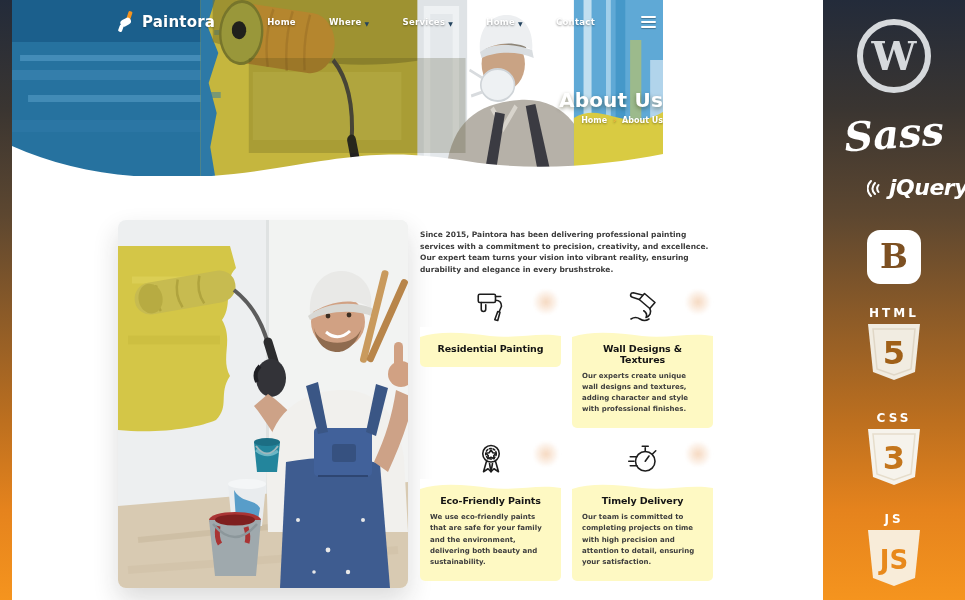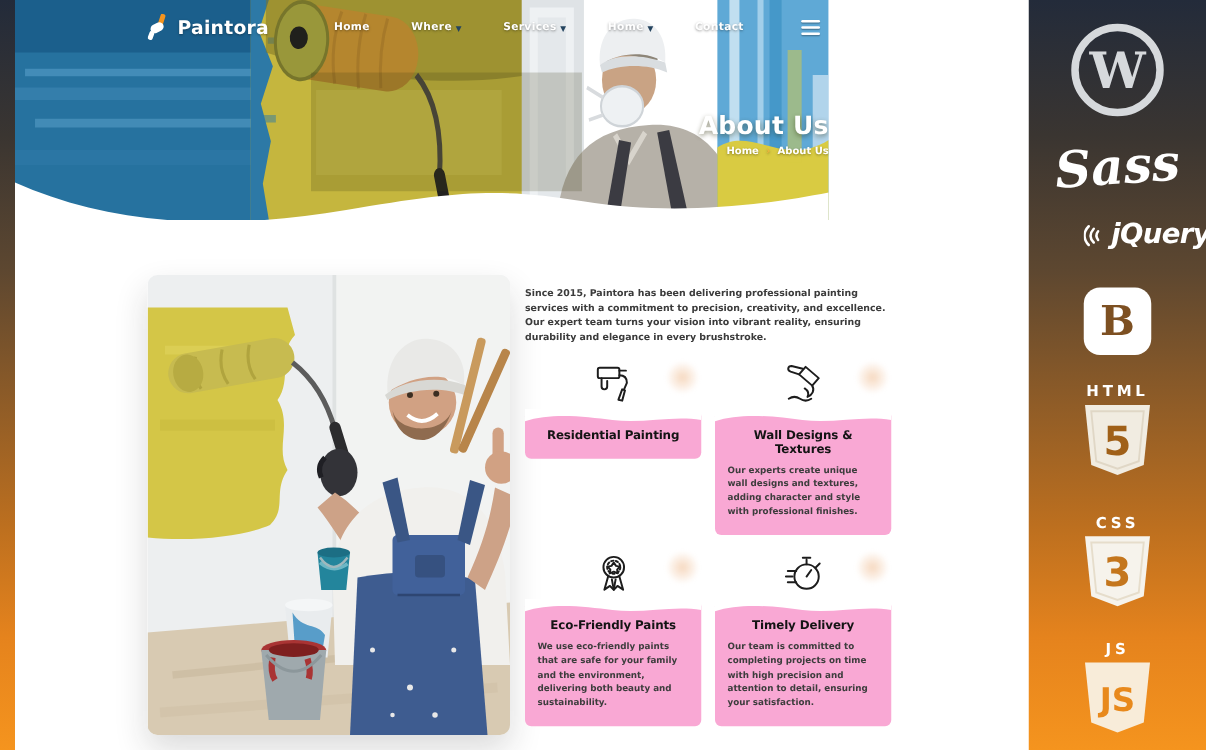--- a/index.html
+++ b/index.html
@@ -65,21 +65,21 @@
 
   .cards { margin-top:13px; display:grid; grid-template-columns:141px 141px; column-gap:11px; row-gap:13px; }
   .card { position:relative; display:flex; flex-direction:column; align-items:center; }
   .blob {
     position:absolute; top:0; right:2px; width:26px; height:26px; border-radius:50%;
     background:radial-gradient(circle,#f6d8bf 0%,rgba(246,216,191,0) 72%); filter:blur(1.5px);
   }
   .cicon { width:36px; height:36px; margin-bottom:3px; }
   .cicon path, .cicon circle, .cicon rect, .cicon ellipse, .cicon polygon
     { fill:none; stroke:#1d1d1d; stroke-width:2.1; stroke-linecap:round; stroke-linejoin:round; }
-  .cbody { position:relative; width:141px; background:#f9a8d4; border-radius:5px; padding:15px 10px 13px; }
+  .cbody { position:relative; width:141px; background:#fef9c3; border-radius:5px; padding:15px 10px 13px; }
   .cwave { position:absolute; top:-1px; left:0; width:141px; height:13px; display:block; }
   .card h3 {
     font-family:"DejaVu Sans", sans-serif; font-weight:bold; font-size:9.5px;
     color:#141414; text-align:center; letter-spacing:-.1px;
   }
   .card p {
     margin-top:6px; font-family:"DejaVu Sans", sans-serif; font-weight:bold;
     font-size:7px; line-height:1.6; color:#3d3d3d;
   }
 

